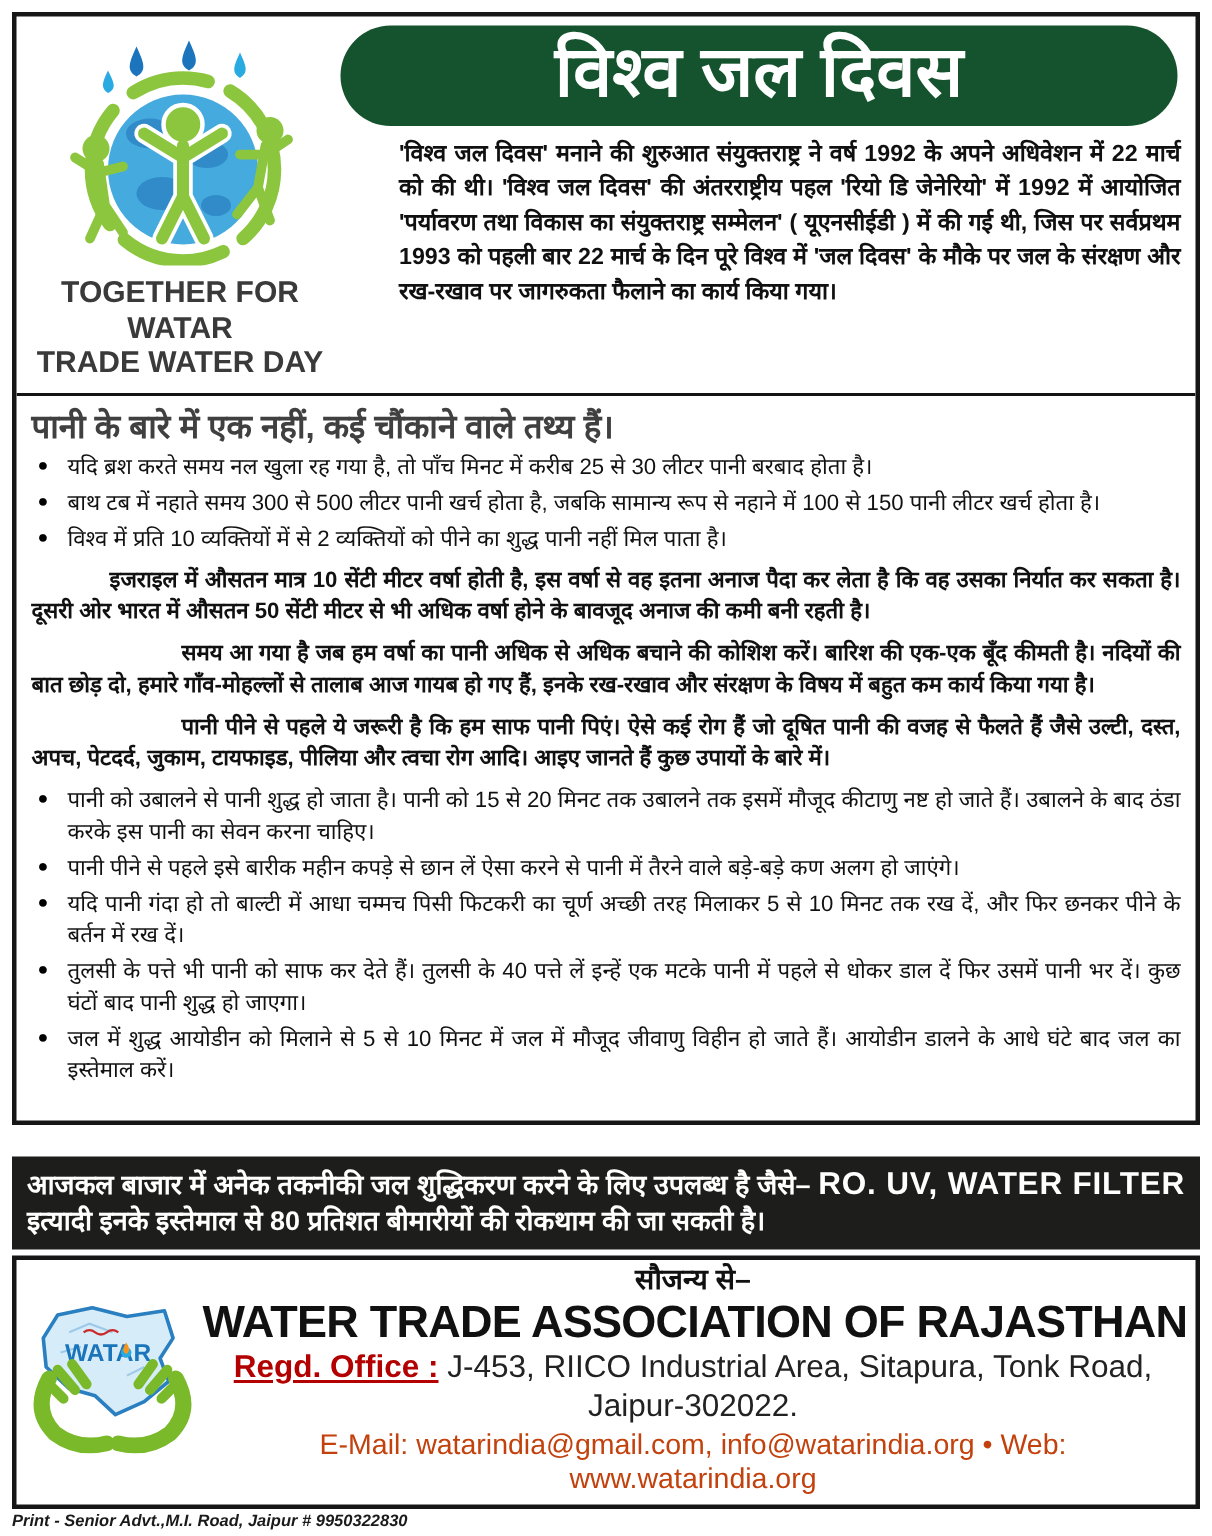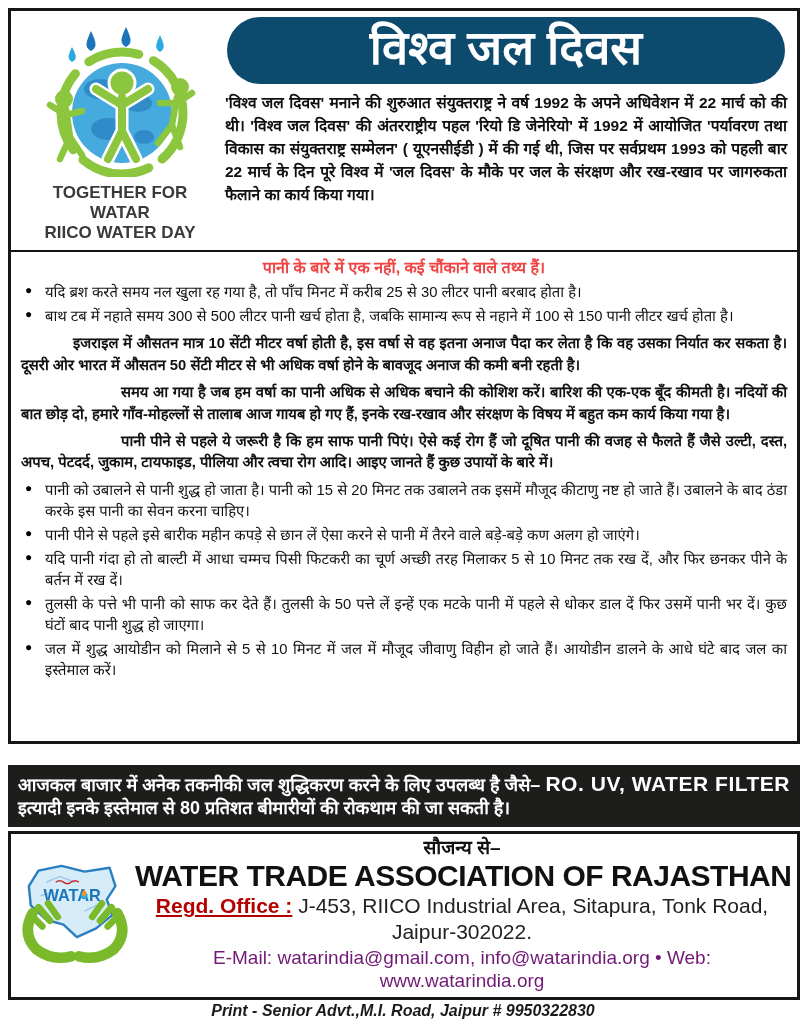--- a/index.html
+++ b/index.html
@@ -18,37 +18,37 @@
   }
   
   .main-box {
     border:3px solid #161616;
     padding:4px 10px 6px 10px;
     flex:1 1 auto; min-height:0; overflow:hidden;
     background:#fff;
   }
   .header-row { display:flex; align-items:flex-start; }
   .logo-col { width:198px; flex:0 0 198px; text-align:center; padding-top:10px; }
-  .logo-caption { font-weight:bold; font-size:17px; line-height:1.18; color:#3a3a3a; letter-spacing:0; margin-top:2px; }
+  .logo-caption { font-weight:bold; font-size:20px; line-height:1.18; color:#3a3a3a; letter-spacing:0; margin-top:2px; }
   .right-col { flex:1 1 auto; min-width:0; padding-left:6px; }
   .banner {
-    background:#0c4a6e; color:#ffffff;
+    background:#14532d; color:#ffffff;
     border-radius:42px;
     text-align:center;
     font-size:47px; font-weight:bold;
     padding:6px 10px 12px 10px;
     margin:2px 2px 8px 2px;
     line-height:1.05;
   }
   .intro {
     font-size:15.5px; font-weight:700; line-height:1.48;
-    text-align:justify; color:#101010;
+    text-align:justify; color:#101010;margin-left:41px;
   }
   .divider { border:none; border-top:2.5px solid #141414; margin:7px -10px 4px -10px; }
-  .facts-heading { font-size:16px; font-weight:bold; color:#ef4444; margin:2px 0 4px 0;text-align:center; }
+  .facts-heading { font-size:22px; font-weight:bold; color:#404040; margin:2px 0 4px 0; }
   ul.dot-list { list-style:none; }
   ul.dot-list li {
     position:relative; padding-left:24px;
     font-size:14.8px; font-weight:400; line-height:1.42;
     margin:2px 0 3px 0; text-align:justify;
   }
   ul.dot-list li::before {
     content:"●"; position:absolute; left:4px; top:0; font-size:12px; color:#000;
   }
   .para {
@@ -75,25 +75,25 @@
     display:flex; align-items:center;
     padding:3px 8px 4px 6px;
     background:#fff;
   }
   .footer-logo { flex:0 0 118px; }
   .footer-text { flex:1 1 auto; text-align:center; min-width:0; }
   .courtesy { font-size:19px; font-weight:bold; line-height:1.15; }
   .org-name { font-size:30px; font-weight:bold; letter-spacing:-0.5px; line-height:1.1; color:#111; white-space:nowrap; }
   .regd-line { font-size:21px; line-height:1.25; margin-top:1px; color:#222; }
   .regd-label { color:#b30000; font-weight:bold; text-decoration:underline; }
-  .contact-line { font-size:19px; line-height:1.25; color:#701a75; }
+  .contact-line { font-size:19px; line-height:1.25; color:#c2410c; }
   .print-line {
     flex:0 0 auto;
-    text-align:center;
-    font-size:16px; font-weight:bold; font-style:italic;
+    text-align:left;
+    font-size:11px; font-weight:bold; font-style:italic;
     color:#1a1a1a; padding:2px 2px 0 0;
   }
 </style>
 </head>
 <body>
 
 <div class="page">
 
   <div class="main-box">
 
@@ -128,48 +128,49 @@
             <path d="M32 84 L36 112 M32 90 L16 80 M32 90 L48 86 M36 112 L26 134 M36 112 L48 130"></path>
           </g>
 
           <circle cx="146" cy="62" r="9" fill="#8cc63e"></circle>
           <g stroke="#8cc63e" stroke-width="6.5" stroke-linecap="round" fill="none">
             <path d="M143 72 L138 100 M143 78 L158 68 M143 78 L126 78 M138 100 L146 122 M138 100 L124 118"></path>
           </g>
         </svg>
         <div class="logo-caption">
           <div>TOGETHER FOR WATAR</div>
-          <div>RIICO WATER DAY</div>
+          <div>TRADE WATER DAY</div>
         </div>
       </div>
 
       <div class="right-col">
         <div class="banner">विश्व जल दिवस</div>
         <div class="intro">'विश्व जल दिवस' मनाने की शुरुआत संयुक्तराष्ट्र ने वर्ष 1992 के अपने अधिवेशन में 22 मार्च को की थी। 'विश्व जल दिवस' की अंतरराष्ट्रीय पहल 'रियो डि जेनेरियो' में 1992 में आयोजित 'पर्यावरण तथा विकास का संयुक्तराष्ट्र सम्मेलन' ( यूएनसीईडी ) में की गई थी, जिस पर सर्वप्रथम 1993 को पहली बार 22 मार्च के दिन पूरे विश्व में 'जल दिवस' के मौके पर जल के संरक्षण और रख-रखाव पर जागरुकता फैलाने का कार्य किया गया।</div>
       </div>
     </div>
 
     <hr class="divider">
 
     <div class="facts-heading">पानी के बारे में एक नहीं, कई चौंकाने वाले तथ्य हैं।</div>
 
     <ul class="dot-list">
       <li>यदि ब्रश करते समय नल खुला रह गया है, तो पाँच मिनट में करीब 25 से 30 लीटर पानी बरबाद होता है।</li>
       <li>बाथ टब में नहाते समय 300 से 500 लीटर पानी खर्च होता है, जबकि सामान्य रूप से नहाने में 100 से 150 पानी लीटर खर्च होता है।</li>
+      <li>विश्व में प्रति 10 व्यक्तियों में से 2 व्यक्तियों को पीने का शुद्ध पानी नहीं मिल पाता है।</li>
     </ul>
 
     <p class="para indent-sm">इजराइल में औसतन मात्र 10 सेंटी मीटर वर्षा होती है, इस वर्षा से वह इतना अनाज पैदा कर लेता है कि वह उसका निर्यात कर सकता है। दूसरी ओर भारत में औसतन 50 सेंटी मीटर से भी अधिक वर्षा होने के बावजूद अनाज की कमी बनी रहती है।</p>
     <p class="para indent-lg">समय आ गया है जब हम वर्षा का पानी अधिक से अधिक बचाने की कोशिश करें। बारिश की एक-एक बूँद कीमती है। नदियों की बात छोड़ दो, हमारे गाँव-मोहल्लों से तालाब आज गायब हो गए हैं, इनके रख-रखाव और संरक्षण के विषय में बहुत कम कार्य किया गया है।</p>
     <p class="para indent-lg">पानी पीने से पहले ये जरूरी है कि हम साफ पानी पिएं। ऐसे कई रोग हैं जो दूषित पानी की वजह से फैलते हैं जैसे उल्टी, दस्त, अपच, पेटदर्द, जुकाम, टायफाइड, पीलिया और त्वचा रोग आदि। आइए जानते हैं कुछ उपायों के बारे में।</p>
 
     <ul class="dot-list">
       <li>पानी को उबालने से पानी शुद्ध हो जाता है। पानी को 15 से 20 मिनट तक उबालने तक इसमें मौजूद कीटाणु नष्ट हो जाते हैं। उबालने के बाद ठंडा करके इस पानी का सेवन करना चाहिए।</li>
       <li>पानी पीने से पहले इसे बारीक महीन कपड़े से छान लें ऐसा करने से पानी में तैरने वाले बड़े-बड़े कण अलग हो जाएंगे।</li>
       <li>यदि पानी गंदा हो तो बाल्टी में आधा चम्मच पिसी फिटकरी का चूर्ण अच्छी तरह मिलाकर 5 से 10 मिनट तक रख दें, और फिर छनकर पीने के बर्तन में रख दें।</li>
-      <li>तुलसी के पत्ते भी पानी को साफ कर देते हैं। तुलसी के 50 पत्ते लें इन्हें एक मटके पानी में पहले से धोकर डाल दें फिर उसमें पानी भर दें। कुछ घंटों बाद पानी शुद्ध हो जाएगा।</li>
+      <li>तुलसी के पत्ते भी पानी को साफ कर देते हैं। तुलसी के 40 पत्ते लें इन्हें एक मटके पानी में पहले से धोकर डाल दें फिर उसमें पानी भर दें। कुछ घंटों बाद पानी शुद्ध हो जाएगा।</li>
       <li>जल में शुद्ध आयोडीन को मिलाने से 5 से 10 मिनट में जल में मौजूद जीवाणु विहीन हो जाते हैं। आयोडीन डालने के आधे घंटे बाद जल का इस्तेमाल करें।</li>
 
     </ul>
 
   </div>
 
   <div class="highlight-box">
     <span>आजकल बाजार में अनेक तकनीकी जल शुद्धिकरण करने के लिए उपलब्ध है  जैसे– </span><span class="latin">RO. UV, WATER FILTER</span><span> इत्यादी इनके इस्तेमाल से 80 प्रतिशत बीमारीयों की रोकथाम की जा सकती है।</span>
   </div>
 

